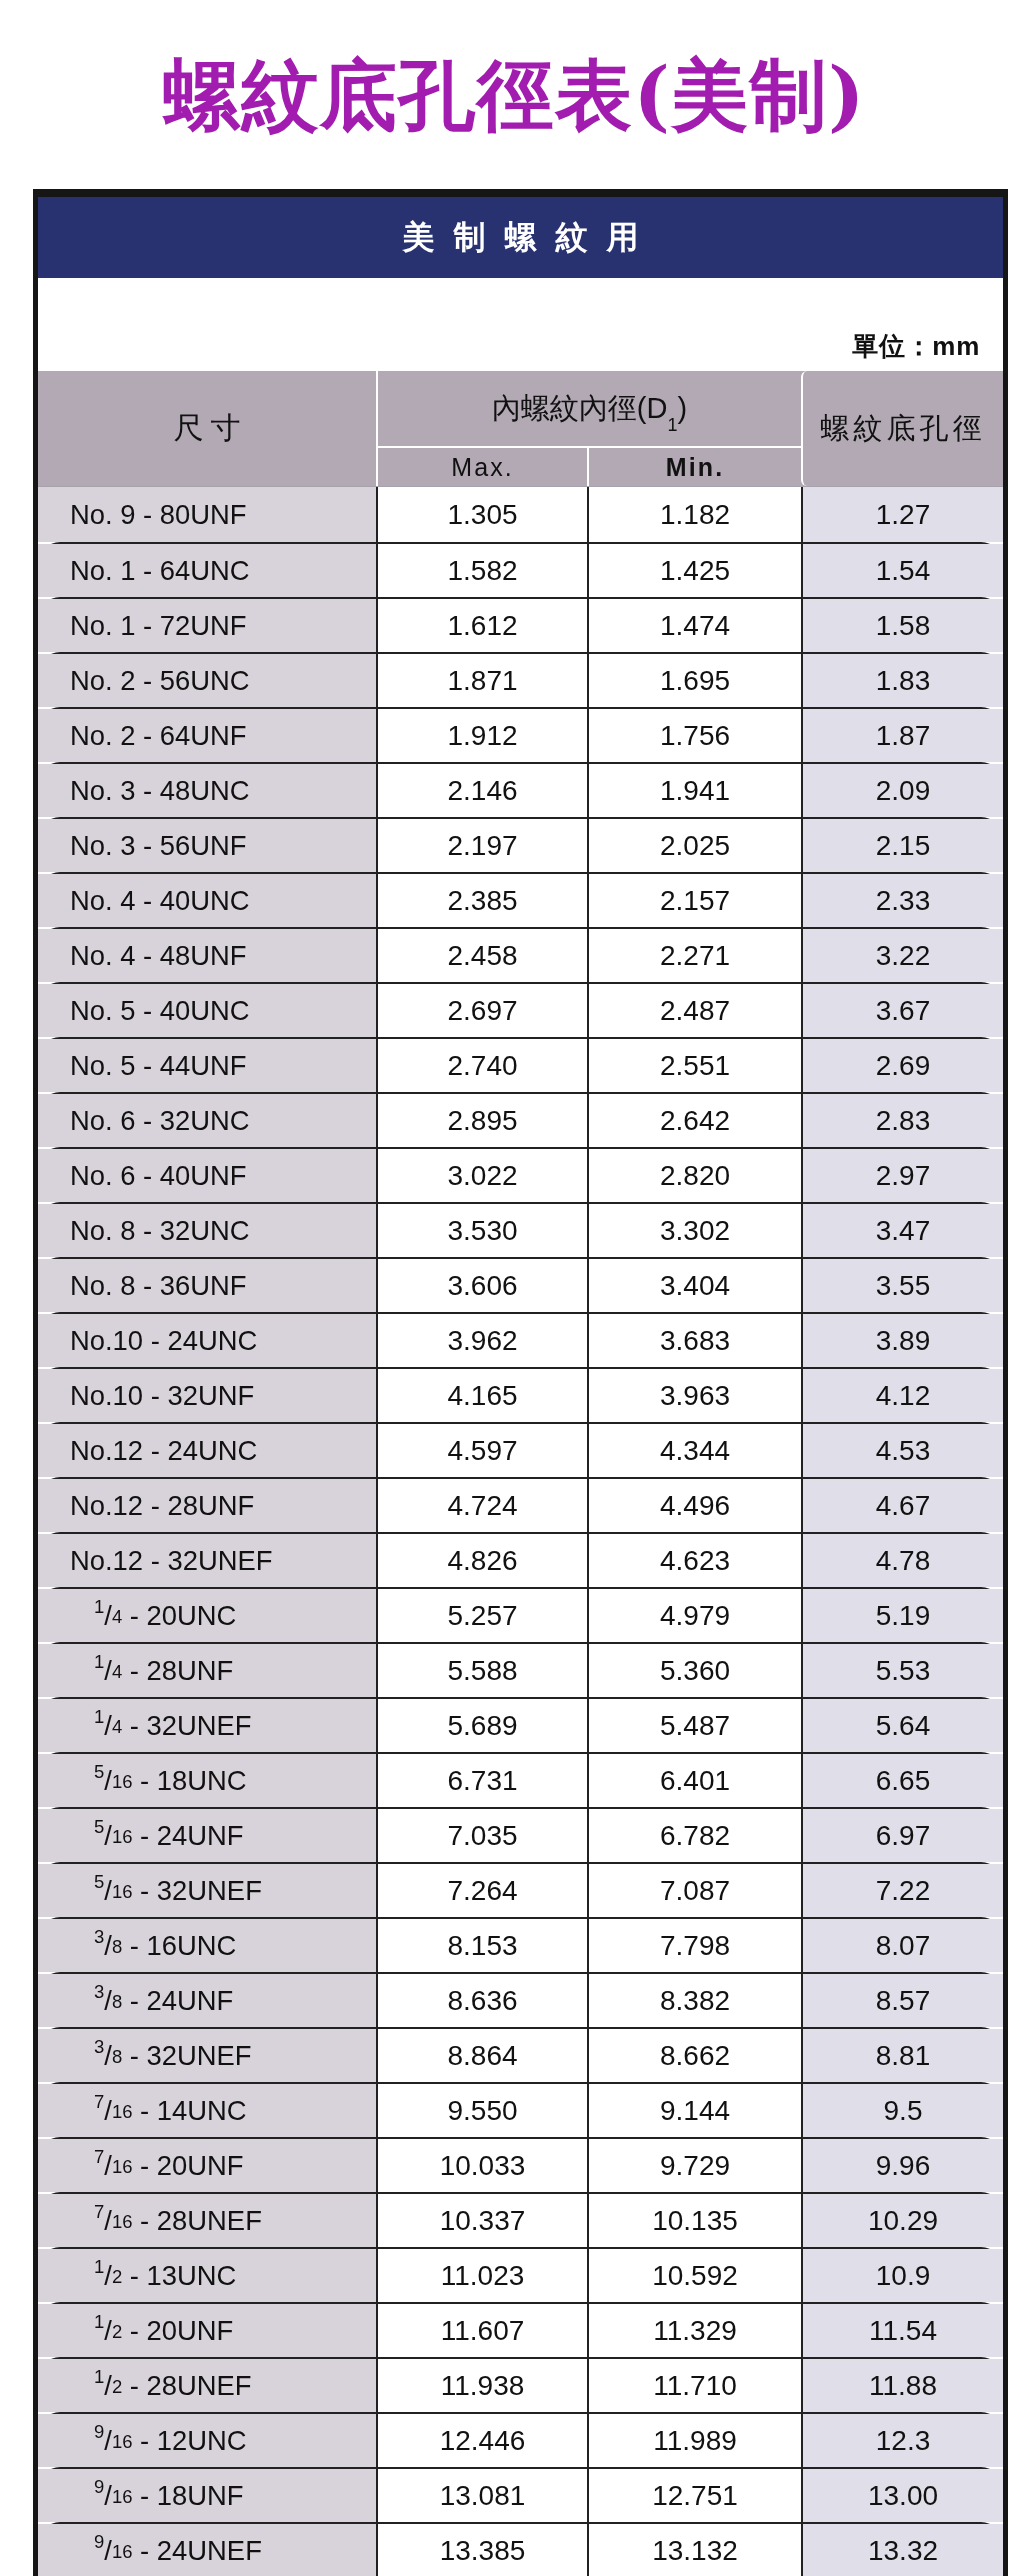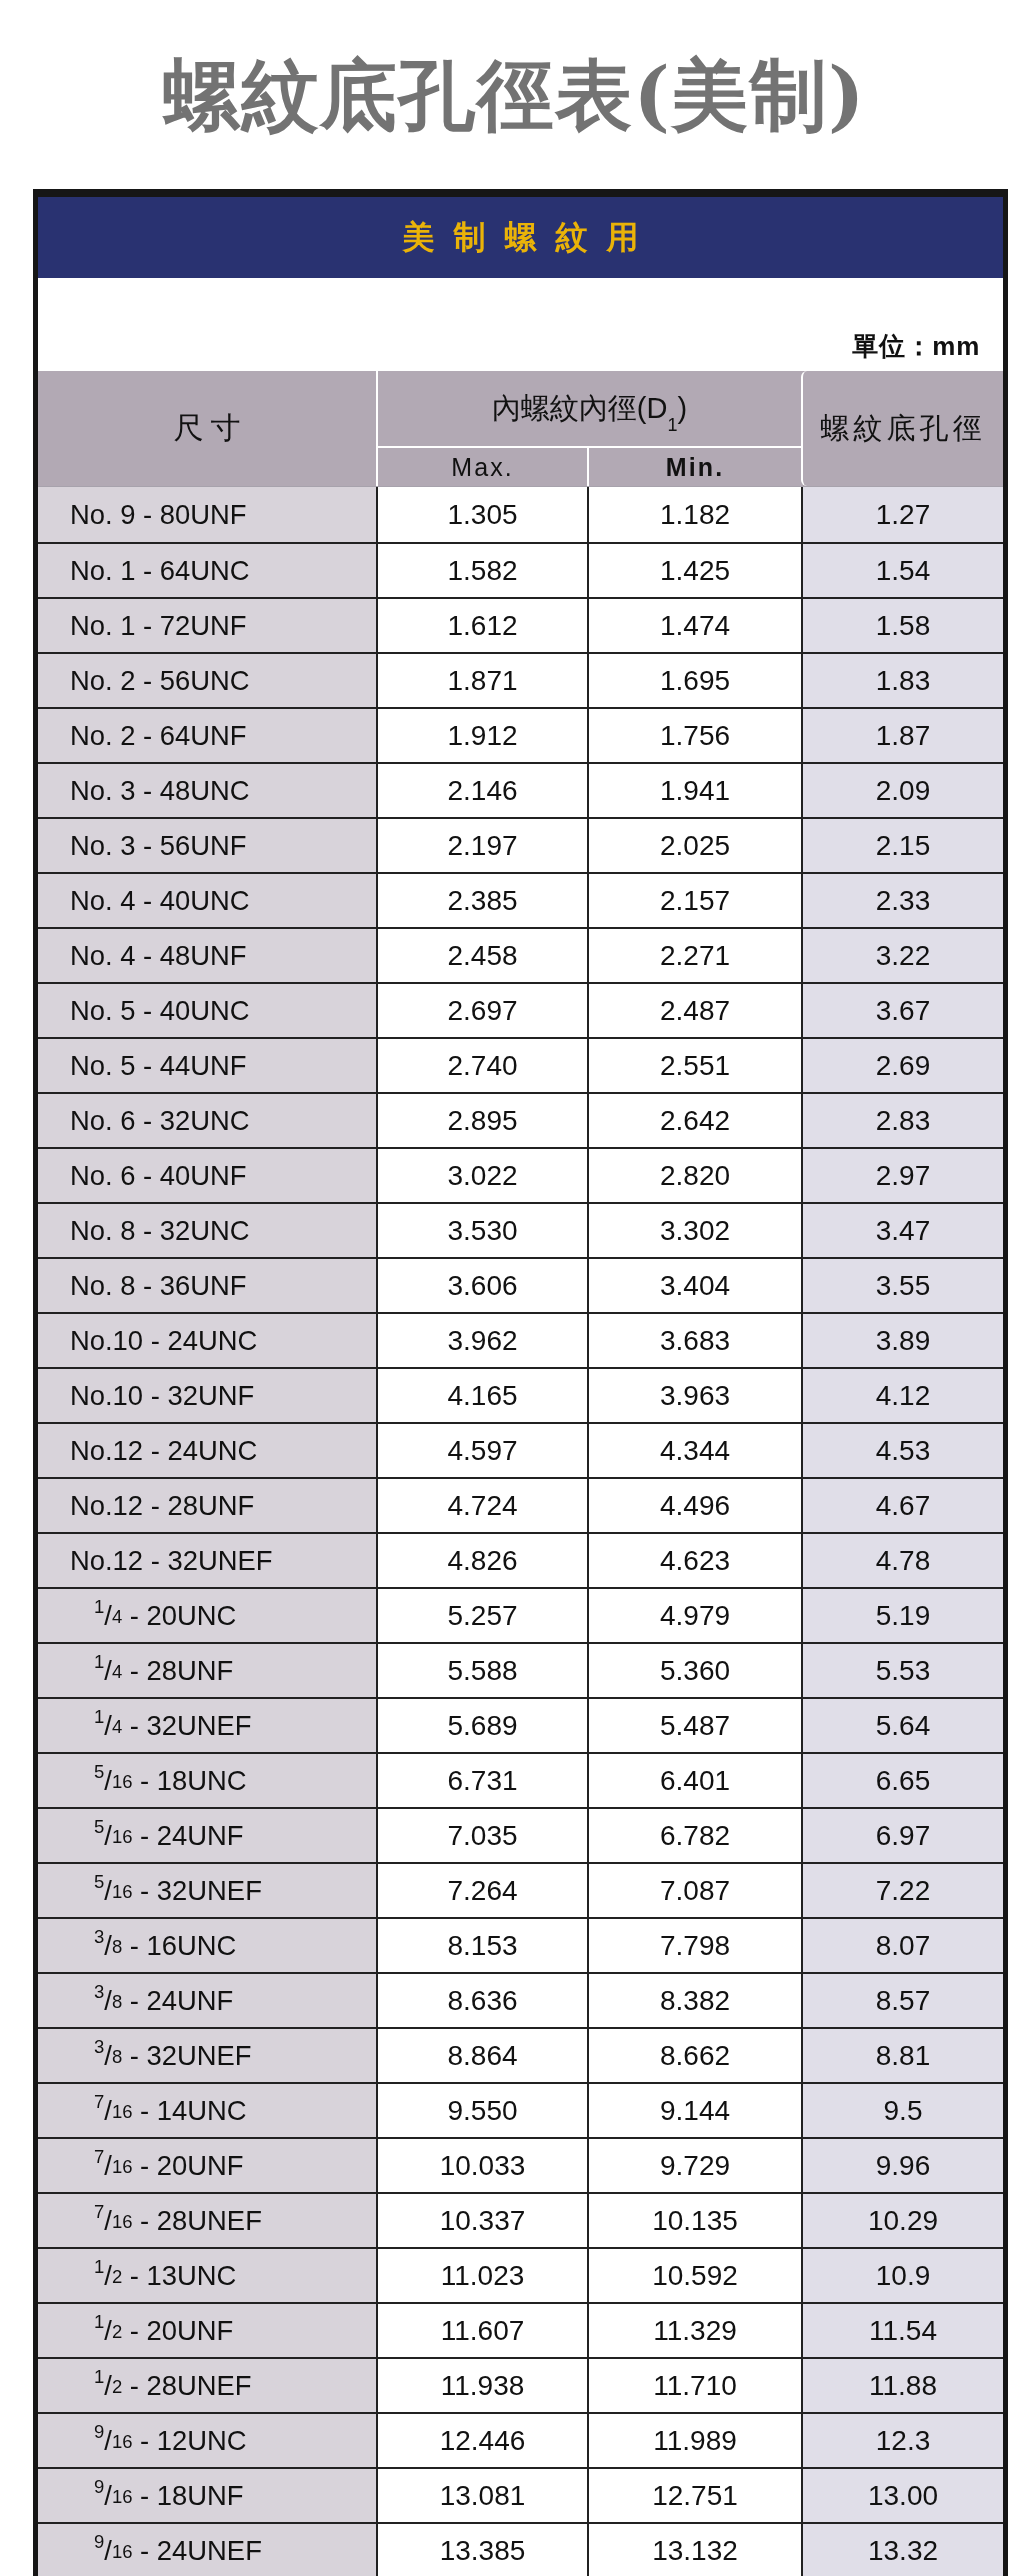--- a/index.html
+++ b/index.html
@@ -5,30 +5,30 @@
   html,body{margin:0;padding:0;}
   body{
     width:1029px;height:2576px;overflow:hidden;background:#ffffff;
     font-family:"Liberation Sans",sans-serif;color:#111;
   }
   
   .page-title{
     margin:0;height:189px;display:flex;align-items:center;justify-content:center;
     padding-top:4.1px;box-sizing:border-box;
     font-family:"DejaVu Serif",serif;font-weight:bold;font-size:77px;
-    color:#737373;letter-spacing:1.4px;white-space:nowrap;
+    color:#a21caf;letter-spacing:1.4px;white-space:nowrap;
   }
   
   .table-frame{
     margin-left:33px;width:965px;
     border:5.5px solid #161616;border-top-width:8.2px;border-bottom:none;
     background:#ffffff;
   }
   .banner{
-    height:81px;background:#293271;color:#eab308;
+    height:81px;background:#293271;color:#ffffff;
     display:flex;align-items:center;justify-content:center;
     font-size:32px;font-weight:bold;letter-spacing:19px;text-indent:19px;
     white-space:nowrap;
   }
   .unit-row{
     height:93px;background:#ffffff;
     display:flex;align-items:center;justify-content:flex-end;
     padding-right:23px;box-sizing:border-box;
   }
   .unit-label{font-size:26px;font-weight:bold;letter-spacing:0.7px;margin-top:44px;}
@@ -45,21 +45,21 @@
   .th-inner{grid-area:1/2/2/4;font-size:29px;border-left:2.7px solid #fff;}
   .th-max  {grid-area:2/2/3/3;font-size:25px;letter-spacing:2.1px;border-left:2.7px solid #fff;border-top:2.7px solid #fff;}
   .th-min  {grid-area:2/3/3/4;font-size:25px;letter-spacing:2.1px;border-left:2.7px solid #fff;border-top:2.7px solid #fff;font-weight:bold;}
   .th-drill{grid-area:1/4/3/5;font-size:29px;letter-spacing:4.1px;border-left:2.7px solid #fff;border-radius:6px;}
   .subnum{font-size:18px;align-self:flex-end;line-height:2.2;}
   
   .data-row{
     display:grid;grid-template-columns:338px 211px 214px 202px;
     height:55px;box-sizing:border-box;
   }
-  .data-row + .data-row{border-top:2.1px solid #212121;}
+  .data-row + .data-row{border-top:2.1px solid #212121;border-radius:22px;}
   .c{display:flex;align-items:center;justify-content:center;box-sizing:border-box;font-size:28px;}
   .c + .c{border-left:2.7px solid #212121;}
   .c-size{justify-content:flex-start;padding-left:32px;background:#d8d3da;font-size:27.4px;white-space:pre;}
   .c-drill{background:#e0dee8;}
   .c-size.indent{padding-left:56px;}
   .fnum{font-size:18.5px;position:relative;top:-8.2px;}
   .fden{font-size:18.5px;position:relative;top:1.4px;}
 </style>
 </head>
 <body>

